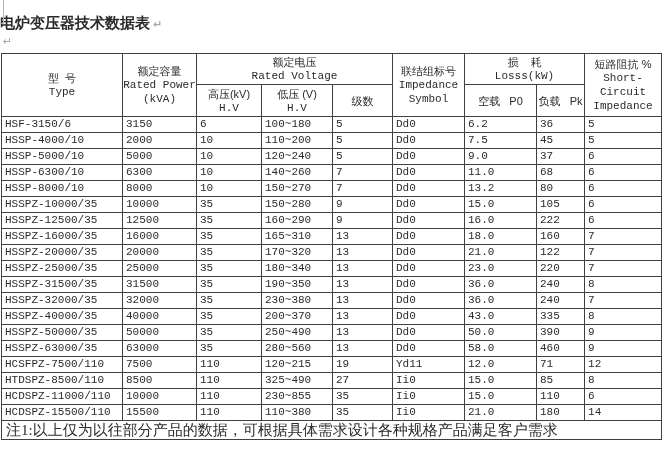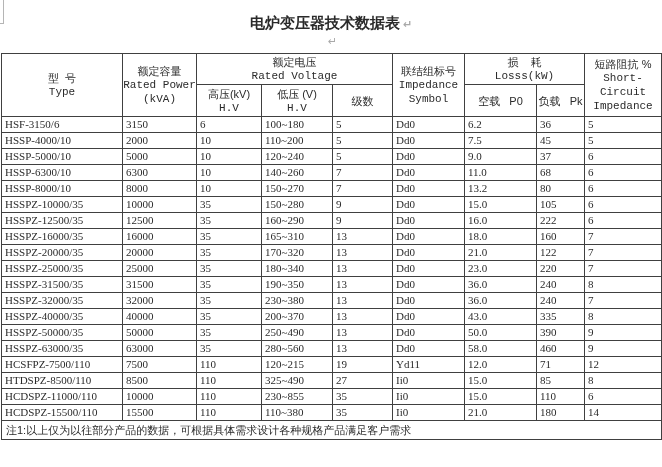--- a/index.html
+++ b/index.html
@@ -17,21 +17,20 @@
     position: absolute;
     top: 0;
     left: 0;
     width: 3px;
     height: 23px;
     border-right: 1px solid #b5b5b5;
     border-bottom: 1px solid #b5b5b5;
   }
   .title-area {
     padding-top: 12px;
-    text-align: center;
   }
   .title-cn {
     height: 22px;
     line-height: 22px;
     font-size: 15px;
     font-weight: bold;
     font-family: "Liberation Sans", "DejaVu Sans", sans-serif;
   }
   .title-en {
     height: 21px;
@@ -73,35 +72,35 @@
   table.data-table th .hline {
     display: block;
     line-height: 14px;
     white-space: pre;
   }
   table.data-table th .hline-en {
     font-family: "Liberation Mono", "DejaVu Sans Mono", monospace;
   }
   tr.hdr-row-1 { height: 31px; }
   tr.hdr-row-2 { height: 32px; }
-  tbody.rows tr { height: 16px; font-family: Liberation Serif, serif; }
+  tbody.rows tr { height: 16px; }
   tbody.rows td {
     padding: 0 0 0 3px;
     vertical-align: middle;
     line-height: 15px;
     text-align: left;
   }
   tr.note-row { height: 19px; }
   tr.note-row td {
     padding: 0 0 0 4px;
     vertical-align: middle;
-    font-size: 11px;
+    font-size: 15px;
     line-height: 16px;
     text-align: left;
-    font-family: Liberation Sans, sans-serif;
+    font-family: Liberation Serif, serif;
     margin-top: 28px;
   }
 </style>
 </head>
 <body>
 
 <div class="corner-mark"></div>
 
 <div class="title-area">
   <div class="title-cn"><span>电炉变压器技术数据表</span><span class="pmark">↵</span></div>

